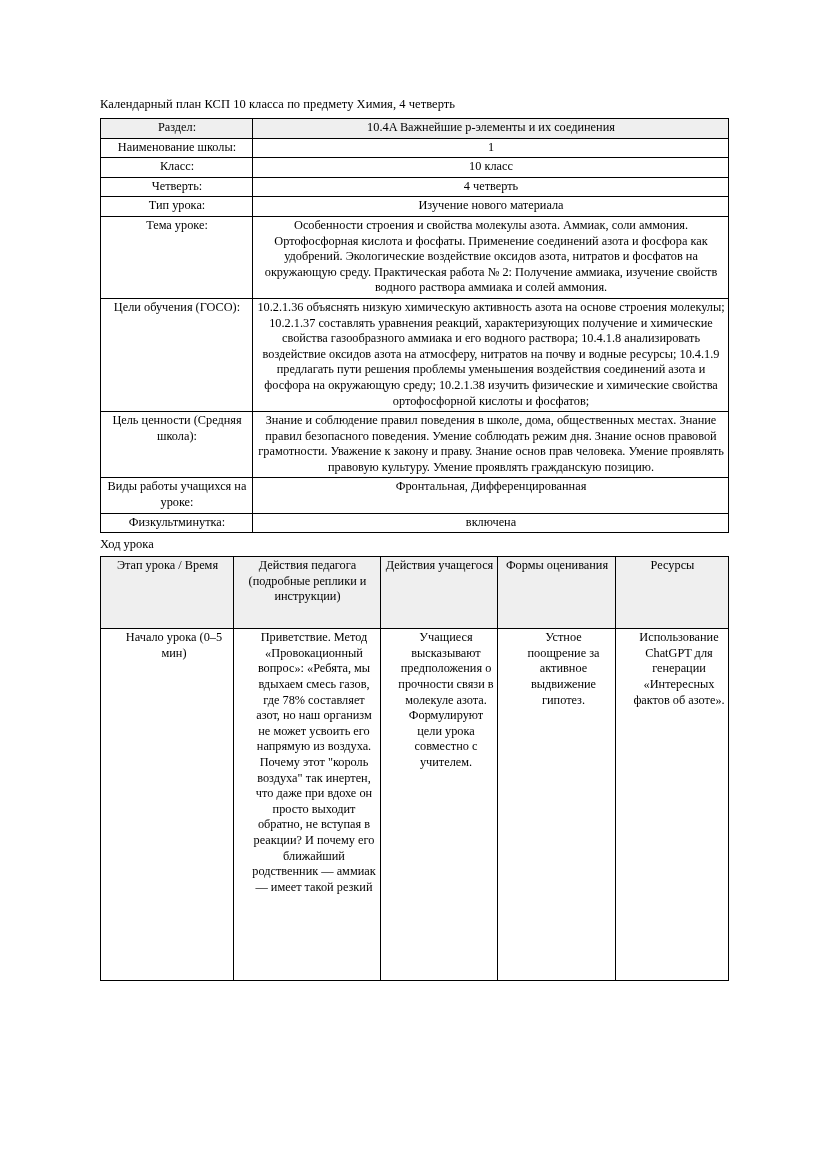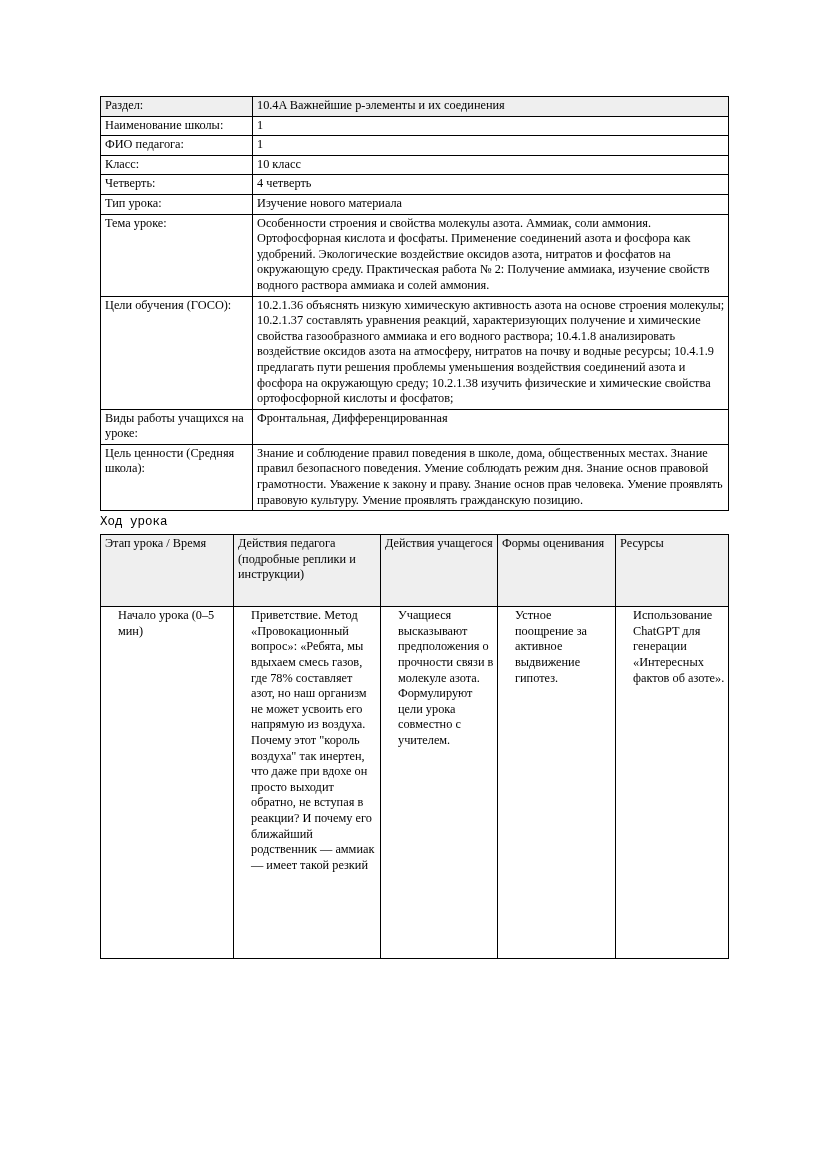--- a/index.html
+++ b/index.html
@@ -27,35 +27,34 @@
   .doc-title {
     font-size: 12.5px;
     line-height: 16px;
     margin: 0 0 6px 0;
     letter-spacing: 0.05px;
   }
   .section-label {
     font-size: 12.5px;
     line-height: 16px;
     margin: 3px 0 4px 0;
-    font-family: Liberation Mono, monospace;
   }
   table {
     border-collapse: collapse;
     width: 628px;
     table-layout: fixed;
     font-size: 12.3px;
   }
   table td, table th {
     border: 1px solid #000000;
     vertical-align: top;
     padding: 1px 3px 2px 4px;
     line-height: 15.6px;
     font-weight: normal;
-    text-align: left;
+    text-align: center;
   }
   
   .info-table col.c-label { width: 152px; }
   .info-table col.c-value { width: 476px; }
   .info-table tr.shaded td { background: #efefef; }
   .info-table td.label { }
   .info-table td.value { }
   
   .flow-table col.c1 { width: 133px; }
   .flow-table col.c2 { width: 147px; }
@@ -68,37 +67,34 @@
   .clip {
     overflow: hidden;
     padding-left: 17px;
   }
 </style>
 </head>
 <body>
 
 <div class="page">
 
+  <div class="doc-title">Календарный план КСП 10 класса по предмету Химия, 4 четверть</div>
 
   <table class="info-table">
     <colgroup>
       <col class="c-label">
       <col class="c-value">
     </colgroup>
     <tbody>
       <tr class="shaded">
         <td class="label">Раздел:</td>
         <td class="value">10.4A Важнейшие p-элементы и их соединения</td>
       </tr>
       <tr>
         <td class="label">Наименование школы:</td>
-        <td class="value">1</td>
-      </tr>
-      <tr>
-        <td class="label">ФИО педагога:</td>
         <td class="value">1</td>
       </tr>
       <tr>
         <td class="label">Класс:</td>
         <td class="value">10 класс</td>
       </tr>
       <tr>
         <td class="label">Четверть:</td>
         <td class="value">4 четверть</td>
       </tr>
@@ -108,26 +104,30 @@
       </tr>
       <tr>
         <td class="label">Тема уроке:</td>
         <td class="value">Особенности строения и свойства молекулы азота. Аммиак, соли аммония. Ортофосфорная кислота и фосфаты. Применение соединений азота и фосфора как удобрений. Экологические воздействие оксидов азота, нитратов и фосфатов на окружающую среду. Практическая работа № 2: Получение аммиака, изучение свойств водного раствора аммиака и солей аммония.</td>
       </tr>
       <tr>
         <td class="label">Цели обучения (ГОСО):</td>
         <td class="value">10.2.1.36 объяснять низкую химическую активность азота на основе строения молекулы; 10.2.1.37 составлять уравнения реакций, характеризующих получение и химические свойства газообразного аммиака и его водного раствора; 10.4.1.8 анализировать воздействие оксидов азота на атмосферу, нитратов на почву и водные ресурсы; 10.4.1.9 предлагать пути решения проблемы уменьшения воздействия соединений азота и фосфора на окружающую среду; 10.2.1.38 изучить физические и химические свойства ортофосфорной кислоты и фосфатов;</td>
       </tr>
       <tr>
+        <td class="label">Цель ценности (Средняя школа):</td>
+        <td class="value">Знание и соблюдение правил поведения в школе, дома, общественных местах. Знание правил безопасного поведения. Умение соблюдать режим дня. Знание основ правовой грамотности. Уважение к закону и праву. Знание основ прав человека. Умение проявлять правовую культуру. Умение проявлять гражданскую позицию.</td>
+      </tr>
+      <tr>
         <td class="label">Виды работы учащихся на уроке:</td>
         <td class="value">Фронтальная, Дифференцированная</td>
       </tr>
       <tr>
-        <td class="label">Цель ценности (Средняя школа):</td>
-        <td class="value">Знание и соблюдение правил поведения в школе, дома, общественных местах. Знание правил безопасного поведения. Умение соблюдать режим дня. Знание основ правовой грамотности. Уважение к закону и праву. Знание основ прав человека. Умение проявлять правовую культуру. Умение проявлять гражданскую позицию.</td>
+        <td class="label">Физкультминутка:</td>
+        <td class="value">включена</td>
       </tr>
     </tbody>
   </table>
 
   <div class="section-label">Ход урока</div>
 
   <table class="flow-table">
     <colgroup>
       <col class="c1">
       <col class="c2">

